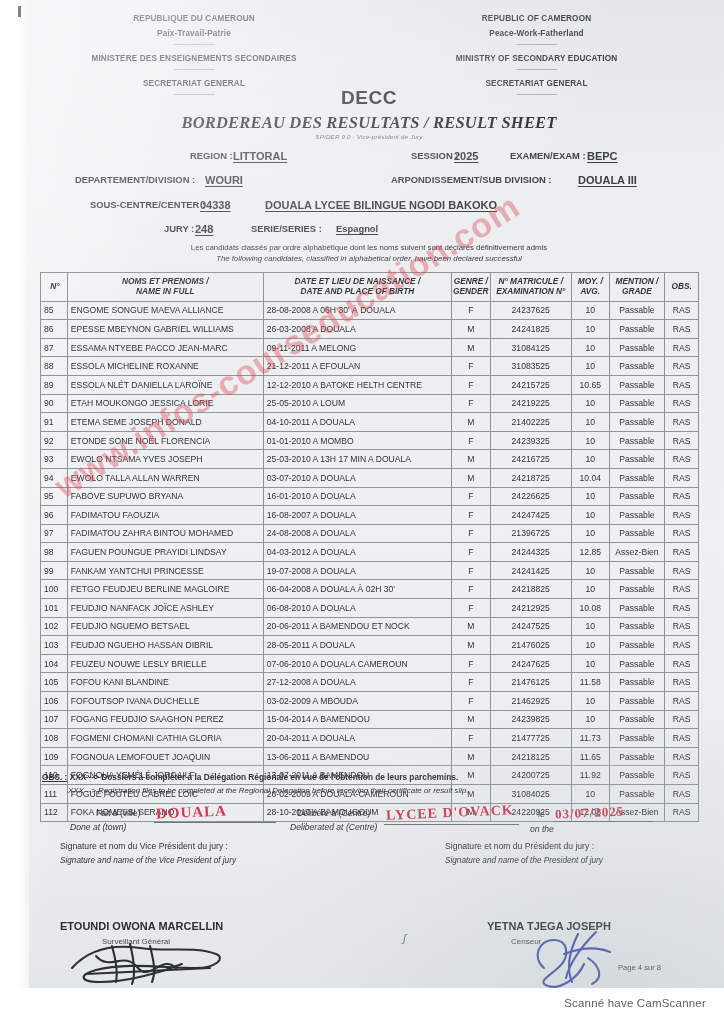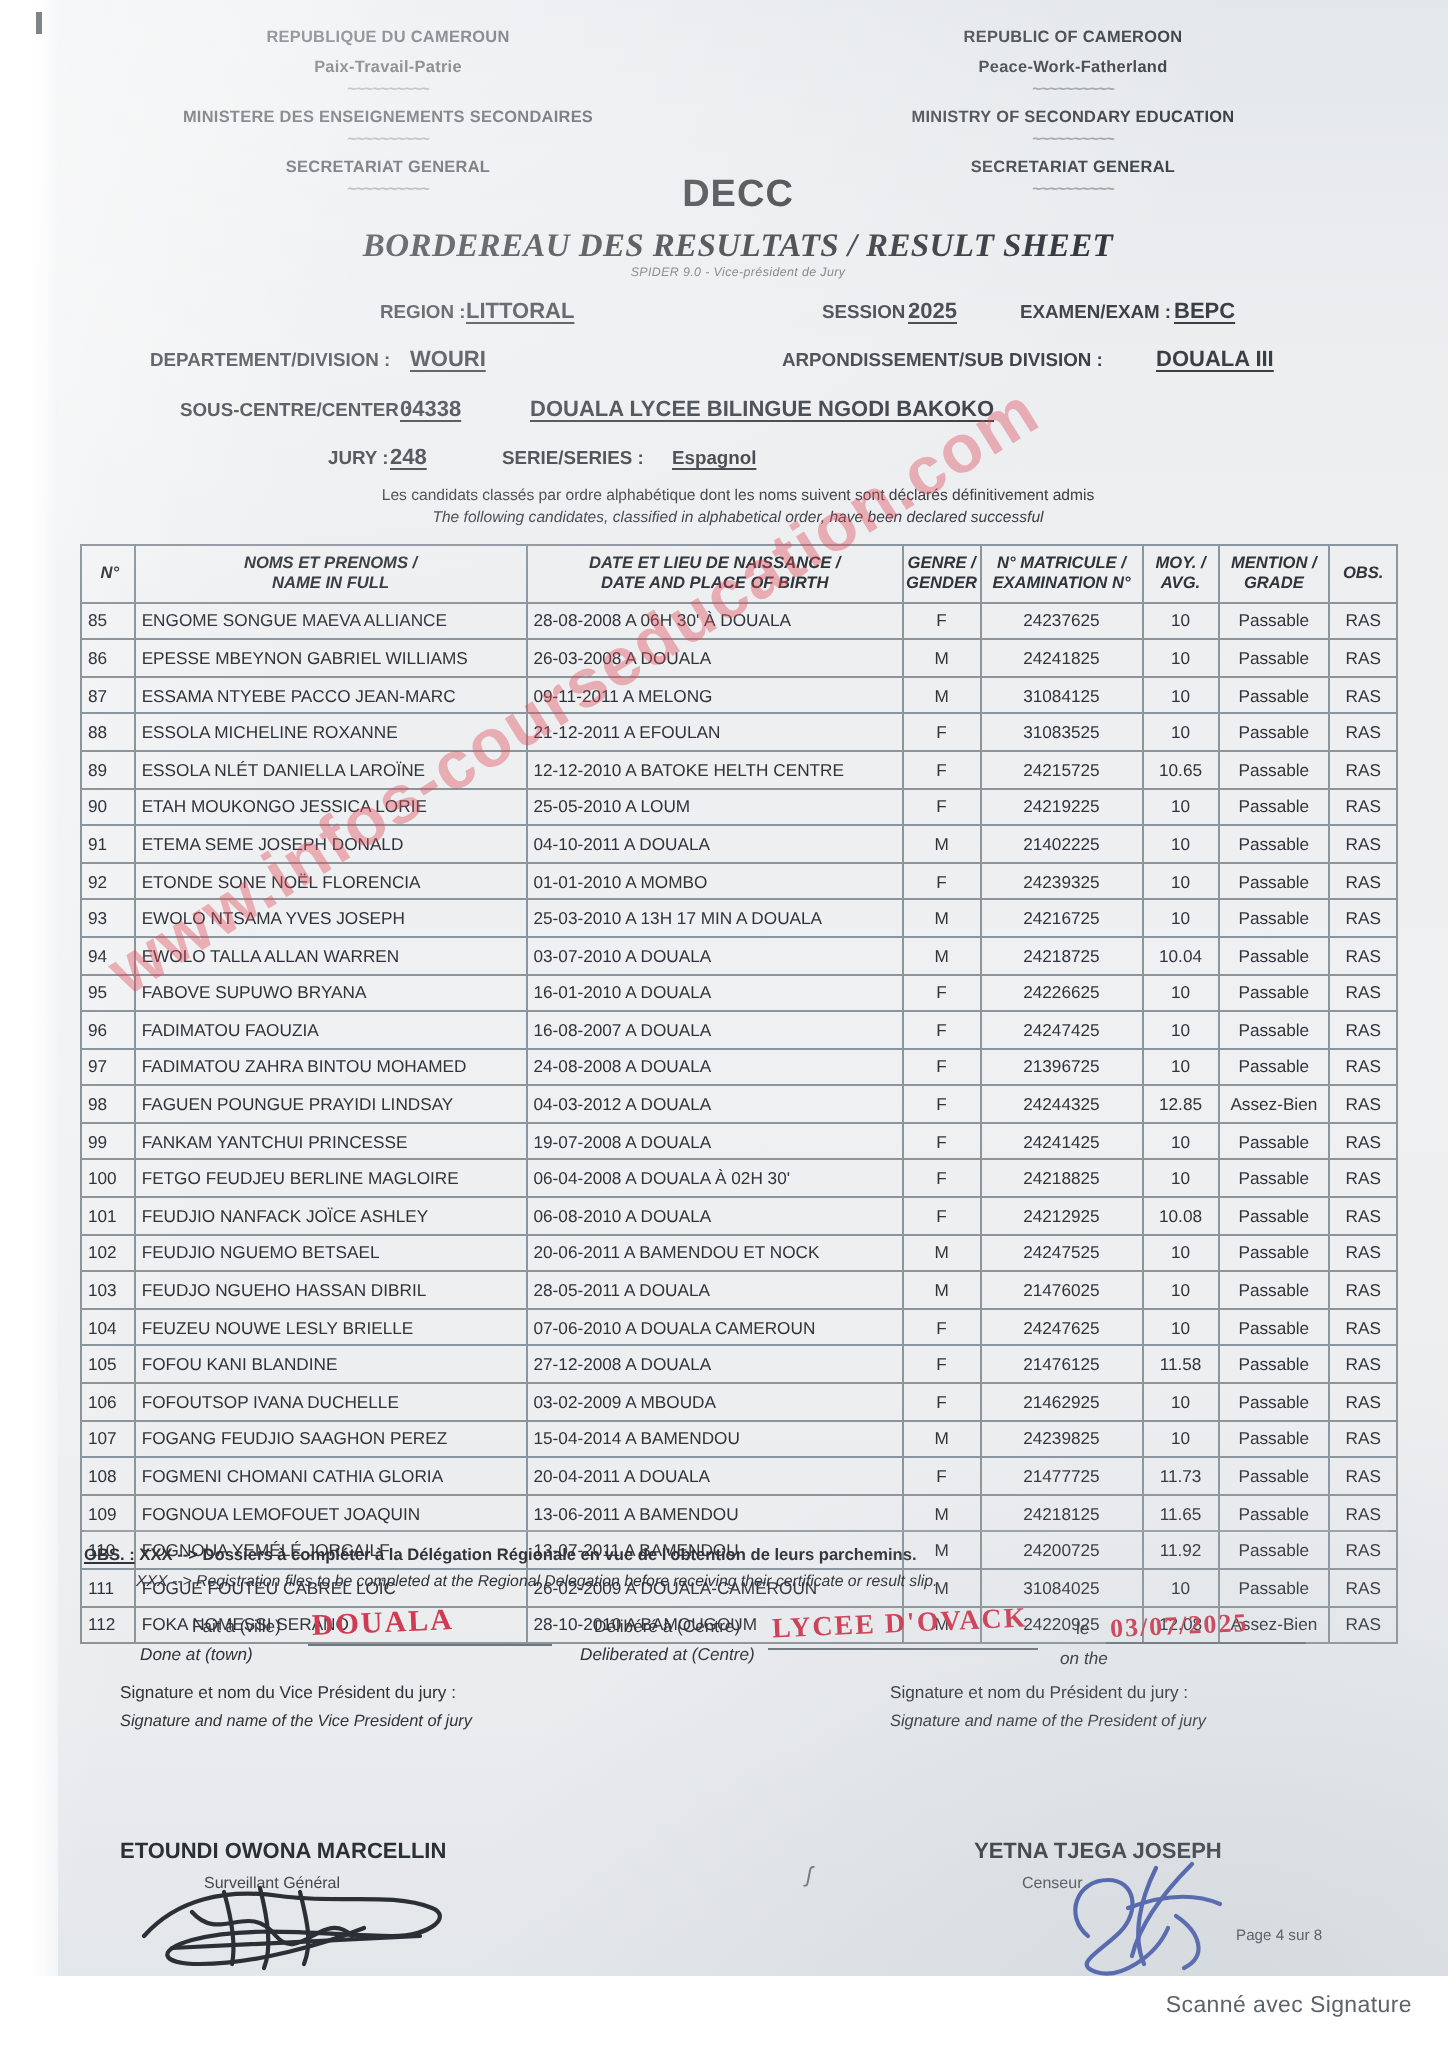--- a/index.html
+++ b/index.html
@@ -567,15 +567,15 @@
       </g>
     </svg>
 
     <div class="pageno">Page 4 sur 8</div>
 
     <div class="wm">www.infos-courseducation.com</div>
 
   </div>
 
   <div class="csbar"></div>
-  <div class="cstxt">Scanné avec Signature</div>
+  <div class="cstxt">Scanné have CamScanner</div>
 
 </div>
 
 </body></html>

